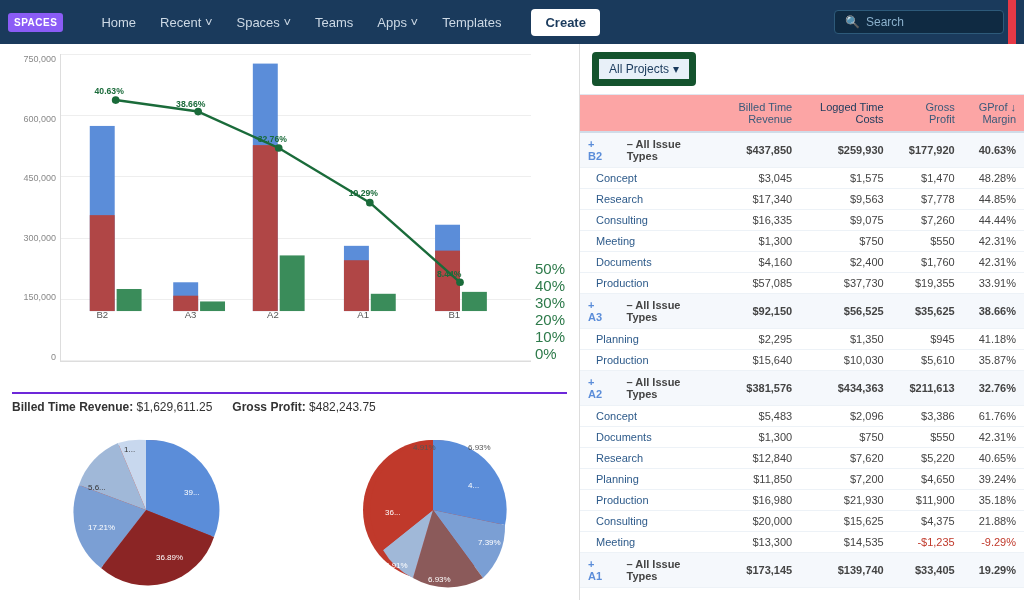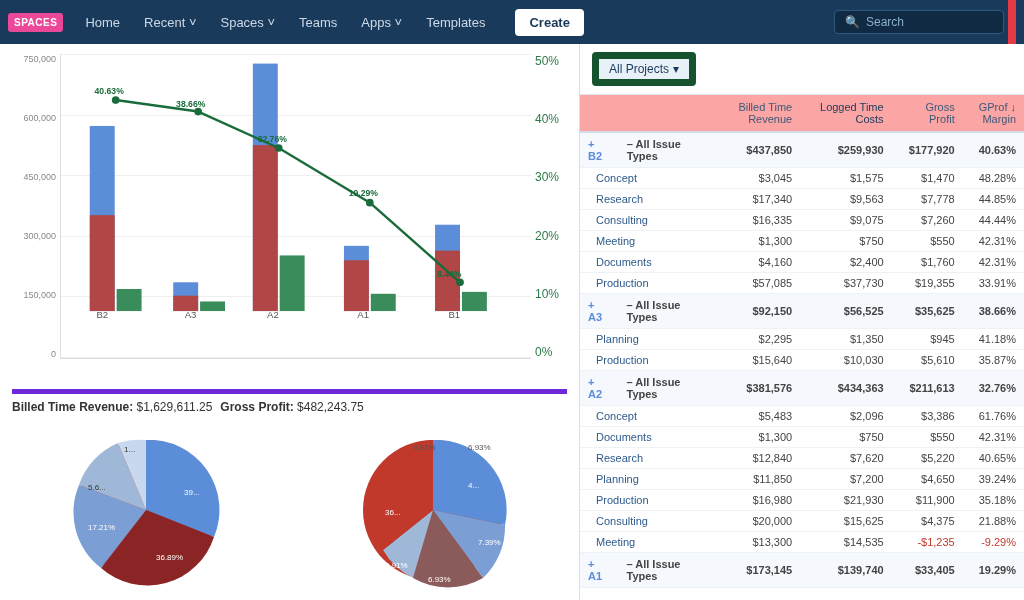--- a/index.html
+++ b/index.html
@@ -4,22 +4,22 @@
   <style>
     * { box-sizing: border-box; margin: 0; padding: 0; }
     body { font-family: -apple-system, BlinkMacSystemFont, 'Segoe UI', sans-serif; font-size: 12px; background: #1e2a3a; color: #333; overflow: hidden; }
 
     
     .navbar {
       display: flex; align-items: center; height: 44px;
       background: #1a3a5c; color: white; padding: 0 8px; gap: 4px;
     }
     .nav-logo {
-      background: #ec4899; color: white; font-size: 10px; font-weight: bold;
-      padding: 4px 6px; border-radius: 3px; margin-right: 8px; letter-spacing: 0.5px;
+      background: #8b5cf6; color: white; font-size: 10px; font-weight: bold;
+      padding: 4px 6px; border-radius: 3px; margin-right: 24px; letter-spacing: 0.5px;
     }
     .nav-item {
       color: #cdd9e5; font-size: 13px; padding: 6px 10px; cursor: pointer;
       border-radius: 4px; display: flex; align-items: center; gap: 3px;
     }
     .nav-create {
       background: white; color: #1a3a5c; font-size: 13px; font-weight: 600;
       padding: 6px 14px; border-radius: 4px; cursor: pointer; margin-left: 16px;
     }
     .nav-search {
@@ -35,32 +35,32 @@
     .nav-search input::placeholder { color: #8ab0cc; }
     .nav-corner { width: 8px; background: #e63946; align-self: stretch; }
 
     
     .main { display: flex; height: calc(600px - 44px); background: #f0f4f8; }
 
     
     .left-panel { width: 580px; padding: 10px 12px; overflow: hidden; background: white; border-right: 1px solid #ddd; }
 
     
-    .bar-chart-container { position: relative; height: 340px; border-bottom: 5px solid #6d28d9; }
+    .bar-chart-container { position: relative; height: 340px; border-bottom: 2px solid #6d28d9; }
     .chart-y-labels { position: absolute; left: 0; top: 0; bottom: 30px; width: 48px; display: flex; flex-direction: column; justify-content: space-between; font-size: 9px; color: #888; text-align: right; padding-right: 4px; }
-    .chart-y-labels-right { position: absolute; right: 0; top: 0; bottom: 30px; width: 36px; display: flex; flex-direction: column; justify-content: space-between; font-size: 12px; color: #2d7a4a; text-align: left; padding-left: 4px; margin-left: 36px; }
+    .chart-y-labels-right { position: absolute; right: 0; top: 0; bottom: 30px; width: 36px; display: flex; flex-direction: column; justify-content: flex-end; font-size: 15px; color: #2d7a4a; text-align: left; padding-left: 4px; margin-left: 36px; }
     .chart-area { position: absolute; left: 48px; right: 36px; top: 0; bottom: 30px; border-left: 1px solid #ddd; border-bottom: 1px solid #ddd; }
     .chart-gridlines { position: absolute; inset: 0; display: flex; flex-direction: column; justify-content: space-between; }
     .chart-gridline { border-top: 1px solid #eee; width: 100%; }
 
     
     .line-svg { position: absolute; inset: 0; pointer-events: none; }
 
     
-    .summary-row { display: flex; gap: 8px; padding: 6px 0; font-size: 12px; }
+    .summary-row { display: flex; gap: 20px; padding: 6px 0; font-size: 12px; }
 
     
     .pie-row { display: flex; gap: 20px; padding: 10px 0; }
     .pie-container { flex: 1; display: flex; flex-direction: column; align-items: center; }
     .pie-svg { width: 160px; height: 160px; }
 
     
     .right-panel { flex: 1; overflow-y: auto; background: white; }
     .project-filter { padding: 8px 12px; border-bottom: 1px solid #e0e6ef; display: flex; align-items: center; gap: 4px; }
     .project-filter-btn {

